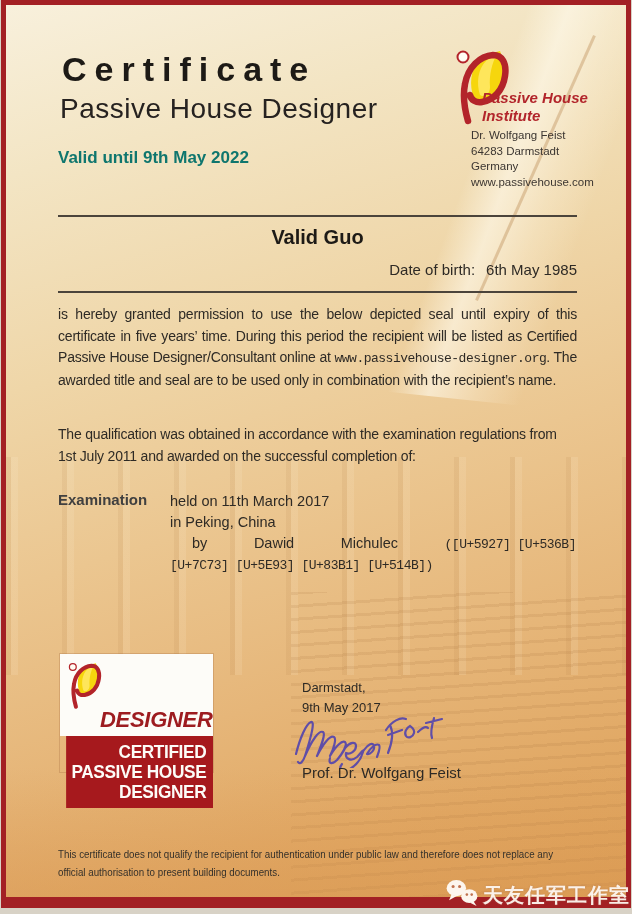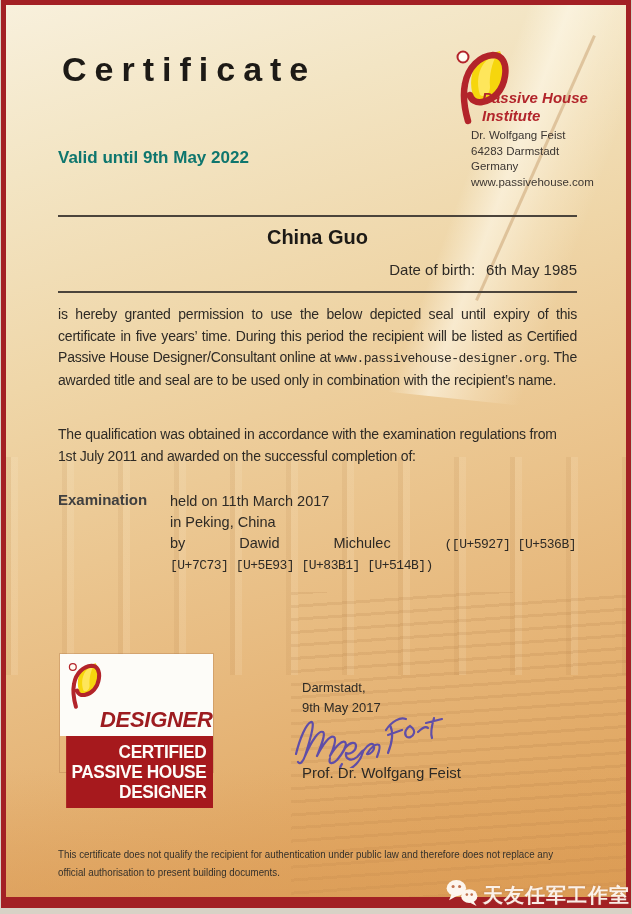--- a/index.html
+++ b/index.html
@@ -49,21 +49,21 @@
   .name-row { left:52px; top:221px; width:519px; text-align:center; font-size:20px; font-weight:bold; color:#1d1a16; }
   .dob-row { left:52px; top:256px; width:519px; display:flex; justify-content:flex-end; gap:11px; font-size:15px; color:#2e2a25; }
 
   .para { color:#2e2a25; font-size:14px; letter-spacing:-.2px; line-height:21.5px; text-align:justify; }
   .para-1 { left:52px; top:299px; width:519px; }
   .para-2 { left:52px; top:419px; width:506px; text-align:left; }
   .mono { font-family:"Liberation Mono","DejaVu Sans Mono",monospace; font-size:13px; letter-spacing:-.5px; }
 
   .exam-label { left:52px; top:486px; font-size:15px; font-weight:bold; color:#404040; }
   .exam-content { left:164px; top:486px; width:406px; font-size:14.5px; line-height:21px; color:#2e2a25; }
-  .exam-line3 { display:flex; justify-content:space-between; align-items:baseline; }
+  .exam-line3 { display:flex; justify-content:space-between; align-items:baseline;margin-left:22px; }
 
   .seal { left:54px; top:649px; width:153px; height:118px; box-shadow:0 0 0 1px rgba(150,90,50,.25); }
   .seal-top { position:relative; width:100%; height:82px; background:#fdfcf8; }
   .seal-designer { position:absolute; left:40px; bottom:3px; font-size:22px; font-weight:bold; font-style:italic; color:#9d1c20; letter-spacing:-.3px; }
   .seal-bottom { width:100%; height:72px; background:#a6191d; color:#fdfcf8; text-align:right;
     padding:6px 7px 0 0; font-weight:bold; font-size:18px; line-height:20px; letter-spacing:-.4px;
     transform:scaleX(.96); transform-origin:right center; }
   .seal-logo { position:absolute; left:6px; top:5px; }
 
   .sig-place { left:296px; top:673px; font-size:13px; line-height:20px; color:#2e2a25; }
@@ -83,20 +83,21 @@
 <div class="certificate">
 
   <div class="bg-base"></div>
   <div class="bg-sheen"></div>
   <div class="bg-roofline"></div>
   <div class="bg-windows"></div>
   <div class="bg-siding"></div>
   <div class="bg-ground"></div>
 
   <div class="abs title">Certificate</div>
+  <div class="abs subtitle">Passive House Designer</div>
   <div class="abs valid">Valid until 9th May 2022</div>
 
   <div class="abs inst-logo">
     <svg width="58" height="78" viewBox="0 0 58 78">
       <path d="M22,52 C17,38 18,22 28,13 C34,8 42,5 48,4 C53,15 54,33 49,44 C44,55 32,60 24,55 Z" fill="#f6d60d"></path>
       <path d="M28,48 C24,36 26,22 34,14 C37,11 41,8 45,7 C40,16 37,28 38,40 C38,46 34,50 30,49 Z" fill="#ffe96a" opacity="0.85"></path>
       <path d="M16,74 C12,60 11,47 13,37 C16,20 28,9 41,8 C50,8 55,16 53,29 C51,43 42,53 30,55 C24,56 19,53 18,48" fill="none" stroke="#b3242a" stroke-width="6.5" stroke-linecap="round"></path>
       <circle cx="11" cy="10" r="5.5" fill="#fffdf4" stroke="#b3242a" stroke-width="2"></circle>
     </svg>
   </div>
@@ -105,21 +106,21 @@
     <div>Institute</div>
   </div>
   <div class="abs inst-addr">
     <div>Dr. Wolfgang Feist</div>
     <div>64283 Darmstadt</div>
     <div>Germany</div>
     <div>www.passivehouse.com</div>
   </div>
 
   <div class="abs rule rule-1"></div>
-  <div class="abs name-row">China Guo</div>
+  <div class="abs name-row">Valid Guo</div>
   <div class="abs dob-row">
     <span>Date of birth:</span>
     <span>6th May 1985</span>
   </div>
   <div class="abs rule rule-2"></div>
 
   <div class="abs para para-1"><span>is hereby granted permission to use the below depicted seal until expiry of this certificate in five years’ time. During this period the recipient will be listed as Certified Passive House Designer/Consultant online at </span><span class="mono">www.passivehouse-designer.org</span><span>. The awarded title and seal are to be used only in combination with the recipient’s name.</span></div>
 
   <div class="abs para para-2">The qualification was obtained in accordance with the examination regulations from 1st July 2011 and awarded on the successful completion of:</div>
 

